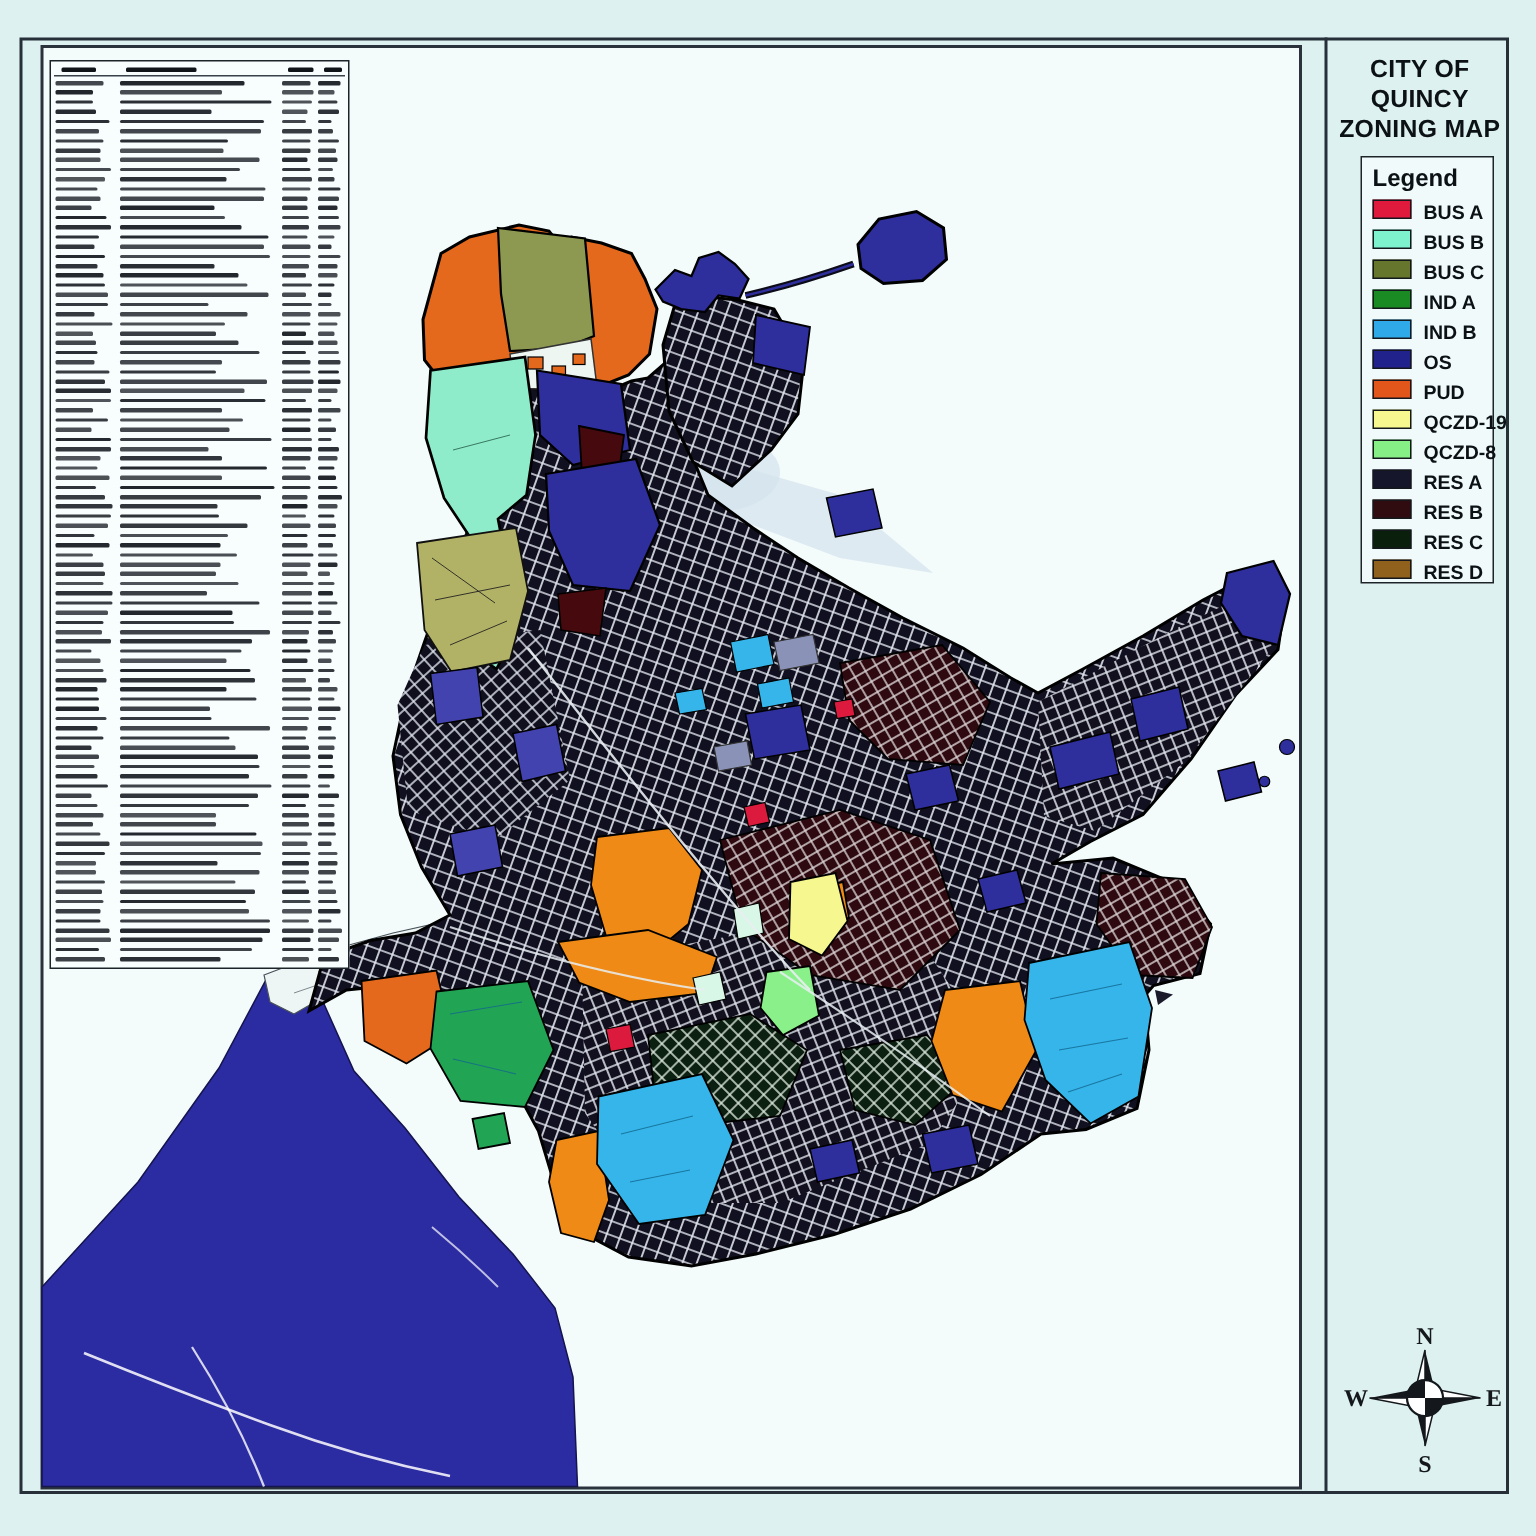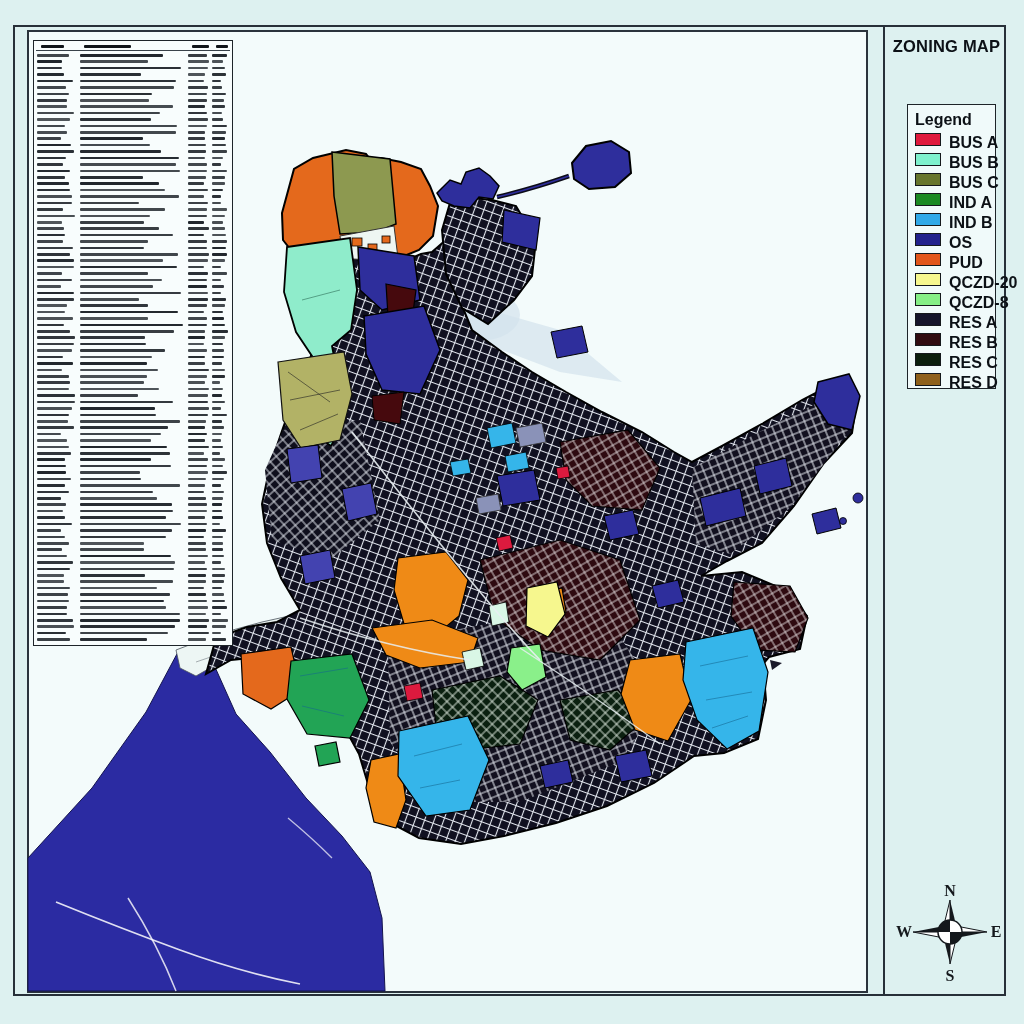--- a/index.html
+++ b/index.html
@@ -45,21 +45,21 @@
     position:absolute;left:7px;top:6px;
     font-size:16px;font-weight:800;color:#0c1116;
   }
   .legend-item{position:absolute;left:7px;height:15px;}
   .legend-swatch{
     position:absolute;left:0;top:0;width:26px;height:13px;
     border:1.6px solid #14181c;box-sizing:border-box;
   }
   .legend-label{
     position:absolute;left:34px;top:1px;
-    font-size:16px;font-weight:700;color:#0c1116;white-space:nowrap;
+    font-size:13px;font-weight:700;color:#0c1116;white-space:nowrap;
   }
   .compass{left:895px;top:880px;}
   .compass text{
     font-family:"Liberation Serif", serif;font-weight:bold;font-size:16px;fill:#14181c;
   }
 </style>
 </head>
 <body>
 
 <div class="abs outer-frame"></div>
@@ -578,20 +578,21 @@
       <div class="amend-bar" style="left: 154px; top: 590.8px; width: 20.7097px; opacity: 0.91843;"></div>
       <div class="amend-bar" style="left: 178px; top: 590.8px; width: 9.11419px; opacity: 0.818311;"></div>
       <div class="amend-bar" style="left: 3px; top: 597.22px; width: 33.2966px; opacity: 0.88053;"></div>
       <div class="amend-bar" style="left: 46px; top: 597.22px; width: 66.5616px; opacity: 0.955268;"></div>
       <div class="amend-bar" style="left: 154px; top: 597.22px; width: 17.5036px; opacity: 0.803986;"></div>
       <div class="amend-bar" style="left: 178px; top: 597.22px; width: 14.4368px; opacity: 0.934786;"></div>
     </div>
 </div>
 
 <div class="abs map-title">
+  <div>CITY OF QUINCY</div>
   <div>ZONING MAP</div>
 </div>
 
 <div class="abs legend-box">
   <div class="legend-title">Legend</div>
   <div id="legend-items">
       <div class="legend-item" style="top: 28px;">
         <span class="legend-swatch" style="background: rgb(223, 26, 61);"></span>
         <span class="legend-label">BUS A</span>
       </div>
@@ -614,21 +615,21 @@
       <div class="legend-item" style="top: 128px;">
         <span class="legend-swatch" style="background: rgb(34, 34, 140);"></span>
         <span class="legend-label">OS</span>
       </div>
       <div class="legend-item" style="top: 148px;">
         <span class="legend-swatch" style="background: rgb(226, 86, 27);"></span>
         <span class="legend-label">PUD</span>
       </div>
       <div class="legend-item" style="top: 168px;">
         <span class="legend-swatch" style="background: rgb(246, 247, 142);"></span>
-        <span class="legend-label">QCZD-20</span>
+        <span class="legend-label">QCZD-19</span>
       </div>
       <div class="legend-item" style="top: 188px;">
         <span class="legend-swatch" style="background: rgb(134, 239, 134);"></span>
         <span class="legend-label">QCZD-8</span>
       </div>
       <div class="legend-item" style="top: 208px;">
         <span class="legend-swatch" style="background: rgb(21, 21, 43);"></span>
         <span class="legend-label">RES A</span>
       </div>
       <div class="legend-item" style="top: 228px;">

